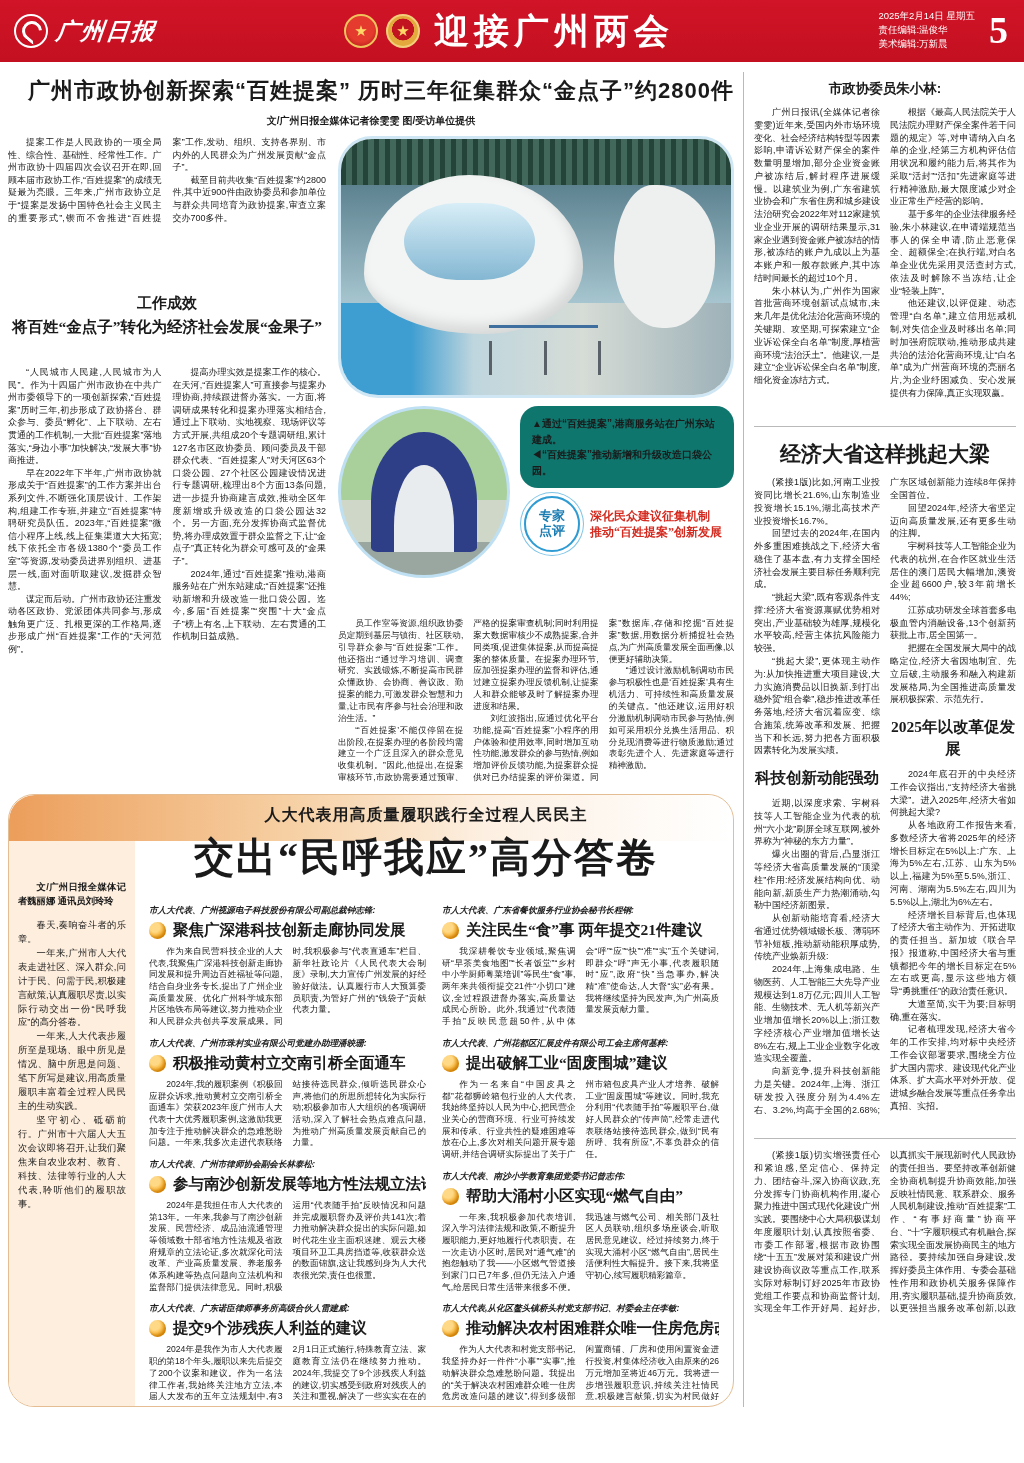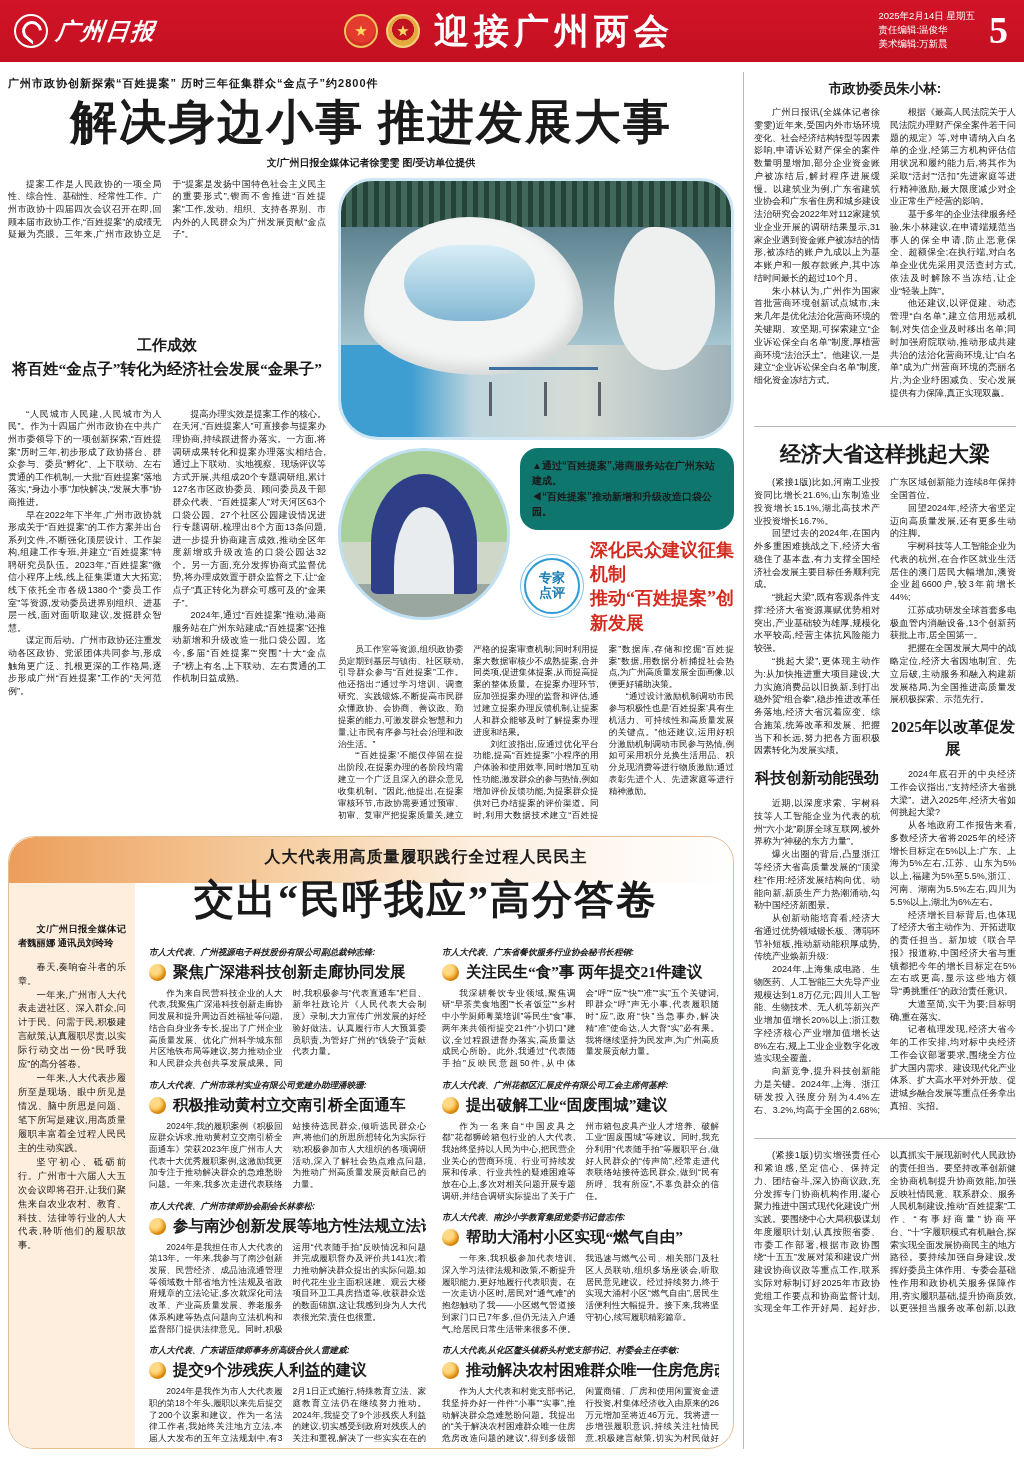--- a/index.html
+++ b/index.html
@@ -22,21 +22,21 @@
   .banner-right { position:absolute; right:16px; top:8px; display:flex; align-items:center; gap:14px; }
   .issue-info { font-size:9.5px; line-height:1.5; text-align:left; }
   .page-num { font-size:38px; font-weight:900; font-family:"Liberation Serif", serif; }
 
   
   .content { display:flex; padding:10px 8px 0 8px; gap:0; }
   .col-left { width:726px; }
   .col-right { width:282px; border-left:1px solid #b9b9b9; padding-left:10px; margin-left:9px; }
 
   
-  .ma-kicker { text-align:left; font-size:11px; font-weight:bold; letter-spacing:1px; margin:4px 0 6px; }
+  .ma-kicker { text-align:right; font-size:22px; font-weight:bold; letter-spacing:1px; margin:4px 0 6px; }
   .ma-headline { text-align:center; font-size:47px; font-weight:900; font-family:"Liberation Serif", serif; letter-spacing:2px; line-height:1.08; }
   .ma-byline { text-align:center; font-size:10px; font-weight:bold; margin:8px 0 8px; }
   .ma-body { display:flex; gap:12px; height:648px; overflow:hidden; }
   .ma-left { width:318px; flex:0 0 auto; overflow:hidden; }
   .cols2 { column-count:2; column-gap:11px; font-size:9px; line-height:1.4; text-align:justify; }
   .cols2 p, .cols3 p, .colsr p { text-indent:2em; }
   .ma-intro { height:148px; overflow:hidden; }
   .sec-title-blk { text-align:center; margin:10px 0 28px; }
   .sec-title-small { font-size:15px; font-weight:900; font-family:"Liberation Serif", serif; }
   .sec-title-big { font-size:15.5px; font-weight:900; font-family:"Liberation Serif", serif; margin-top:4px; }
@@ -53,22 +53,22 @@
   .p1-post { position:absolute; bottom:8%; width:3px; height:34px; background:#5a6168; }
   .p1-rope { position:absolute; bottom:26%; height:3px; background:#3e6f9e; }
   .photo2-row { display:flex; gap:10px; margin-top:8px; height:188px; }
   .photo2 { width:172px; height:172px; border-radius:50%; flex:0 0 auto; position:relative; overflow:hidden; border:3px solid #bfe0f2; background:linear-gradient(180deg,#a9cf9a 0 55%, #cfd8c8 55% 80%, #9aa7a0 80%); }
   .p2-arch { position:absolute; left:18%; top:14%; width:64%; height:72%; background:#2e3f88; border-radius:50% 50% 6% 6% / 58% 58% 4% 4%; }
   .p2-hole { position:absolute; left:32%; top:34%; width:36%; height:52%; background:#e8ecef; border-radius:50% 50% 0 0/70% 70% 0 0; }
   .ma-right-stack { flex:1; display:flex; flex-direction:column; gap:8px; }
   .caption-box { background:#0f766e; border-radius:18px; padding:10px 12px; font-size:10px; font-weight:bold; line-height:1.55; }
   .expert-head { display:flex; align-items:center; gap:10px; padding-left:4px; }
   .expert-badge { width:56px; height:56px; border:2px solid #2e9bd3; border-radius:50%; display:flex; flex-direction:column; align-items:center; justify-content:center; color:#1c7db3; font-weight:900; font-size:13px; line-height:1.15; box-shadow:0 0 0 3px #fff, 0 0 0 4px #7fc4e6; flex:0 0 auto; }
-  .expert-title { color:#d42b20; font-size:18px; font-weight:900; line-height:1.35; font-family:"Liberation Serif", serif; }
-  .cols3 { column-count:3; column-gap:10px; font-size:8.6px; line-height:1.38; text-align:justify; height:182px; overflow:hidden; margin-top:8px; }
+  .expert-title { color:#d42b20; font-size:12px; font-weight:900; line-height:1.35; font-family:"Liberation Serif", serif; }
+  .cols3 { column-count:3; column-gap:10px; font-size:8.6px; line-height:1.38; text-align:justify; height:182px; overflow:hidden; margin-top:24px; }
 
   
   .r-art { padding:2px 0 8px; }
   .r1-kicker { text-align:center; font-weight:bold; font-size:13.5px; margin:6px 0 6px; }
   .r-headline { text-align:center; font-weight:900; font-family:"Liberation Serif", serif; line-height:1.3; }
   .r1 .r-headline { font-size:19px; }
   .colsr { column-count:2; column-gap:10px; font-size:9px; line-height:1.42; text-align:justify; }
   .r1-body { height:306px; overflow:hidden; margin-top:8px; }
   .r-div { border:none; border-top:1px solid #b9b9b9; margin:6px 0 8px; }
   .r2 .r-headline { font-size:21px; margin:4px 0 8px; }
@@ -123,27 +123,27 @@
       <div class="page-num">5</div>
     </div>
   </header>
 
   <div class="content">
 
     <div class="col-left">
 
       <section>
         <div class="ma-kicker">广州市政协创新探索“百姓提案” 历时三年征集群众“金点子”约2800件</div>
-        <h1 class="ma-headline">解决身边小事 推进发展大事</h1>
         <div class="ma-byline">文/广州日报全媒体记者徐雯雯 图/受访单位提供</div>
 
         <div class="ma-body">
           <div class="ma-left">
             <div class="cols2 ma-intro">
               <p>提案工作是人民政协的一项全局性、综合性、基础性、经常性工作。广州市政协十四届四次会议召开在即,回顾本届市政协工作,“百姓提案”的成绩无疑最为亮眼。三年来,广州市政协立足于“提案是发扬中国特色社会主义民主的重要形式”,锲而不舍推进“百姓提案”工作,发动、组织、支持各界别、市内外的人民群众为广州发展贡献“金点子”。</p>
+              <p>截至目前共收集“百姓提案”约2800件,其中近900件由政协委员和参加单位与群众共同培育为政协提案,审查立案交办700多件。</p>
             </div>
             <div class="sec-title-blk">
               <div class="sec-title-small">工作成效</div>
               <div class="sec-title-big">将百姓“金点子”转化为经济社会发展“金果子”</div>
             </div>
             <div class="cols2 ma-left-rest">
               <p>“人民城市人民建,人民城市为人民”。作为十四届广州市政协在中共广州市委领导下的一项创新探索,“百姓提案”历时三年,初步形成了政协搭台、群众参与、委员“孵化”、上下联动、左右贯通的工作机制,一大批“百姓提案”落地落实,“身边小事”加快解决,“发展大事”协商推进。</p>
               <p>早在2022年下半年,广州市政协就形成关于“百姓提案”的工作方案并出台系列文件,不断强化顶层设计、工作架构,组建工作专班,并建立“百姓提案”特聘研究员队伍。2023年,“百姓提案”微信小程序上线,线上征集渠道大大拓宽;线下依托全市各级1380个“委员工作室”等资源,发动委员进界别组织、进基层一线,面对面听取建议,发掘群众智慧。</p>
               <p>谋定而后动。广州市政协还注重发动各区政协、党派团体共同参与,形成触角更广泛、扎根更深的工作格局,逐步形成广州“百姓提案”工作的“天河范例”。</p>
               <p>提高办理实效是提案工作的核心。在天河,“百姓提案人”可直接参与提案办理协商,持续跟进督办落实。一方面,将调研成果转化和提案办理落实相结合,通过上下联动、实地视察、现场评议等方式开展,共组成20个专题调研组,累计127名市区政协委员、顾问委员及干部群众代表、“百姓提案人”对天河区63个口袋公园、27个社区公园建设情况进行专题调研,梳理出8个方面13条问题,进一步提升协商建言成效,推动全区年度新增或升级改造的口袋公园达32个。另一方面,充分发挥协商式监督优势,将办理成效置于群众监督之下,让“金点子”真正转化为群众可感可及的“金果子”。</p>

